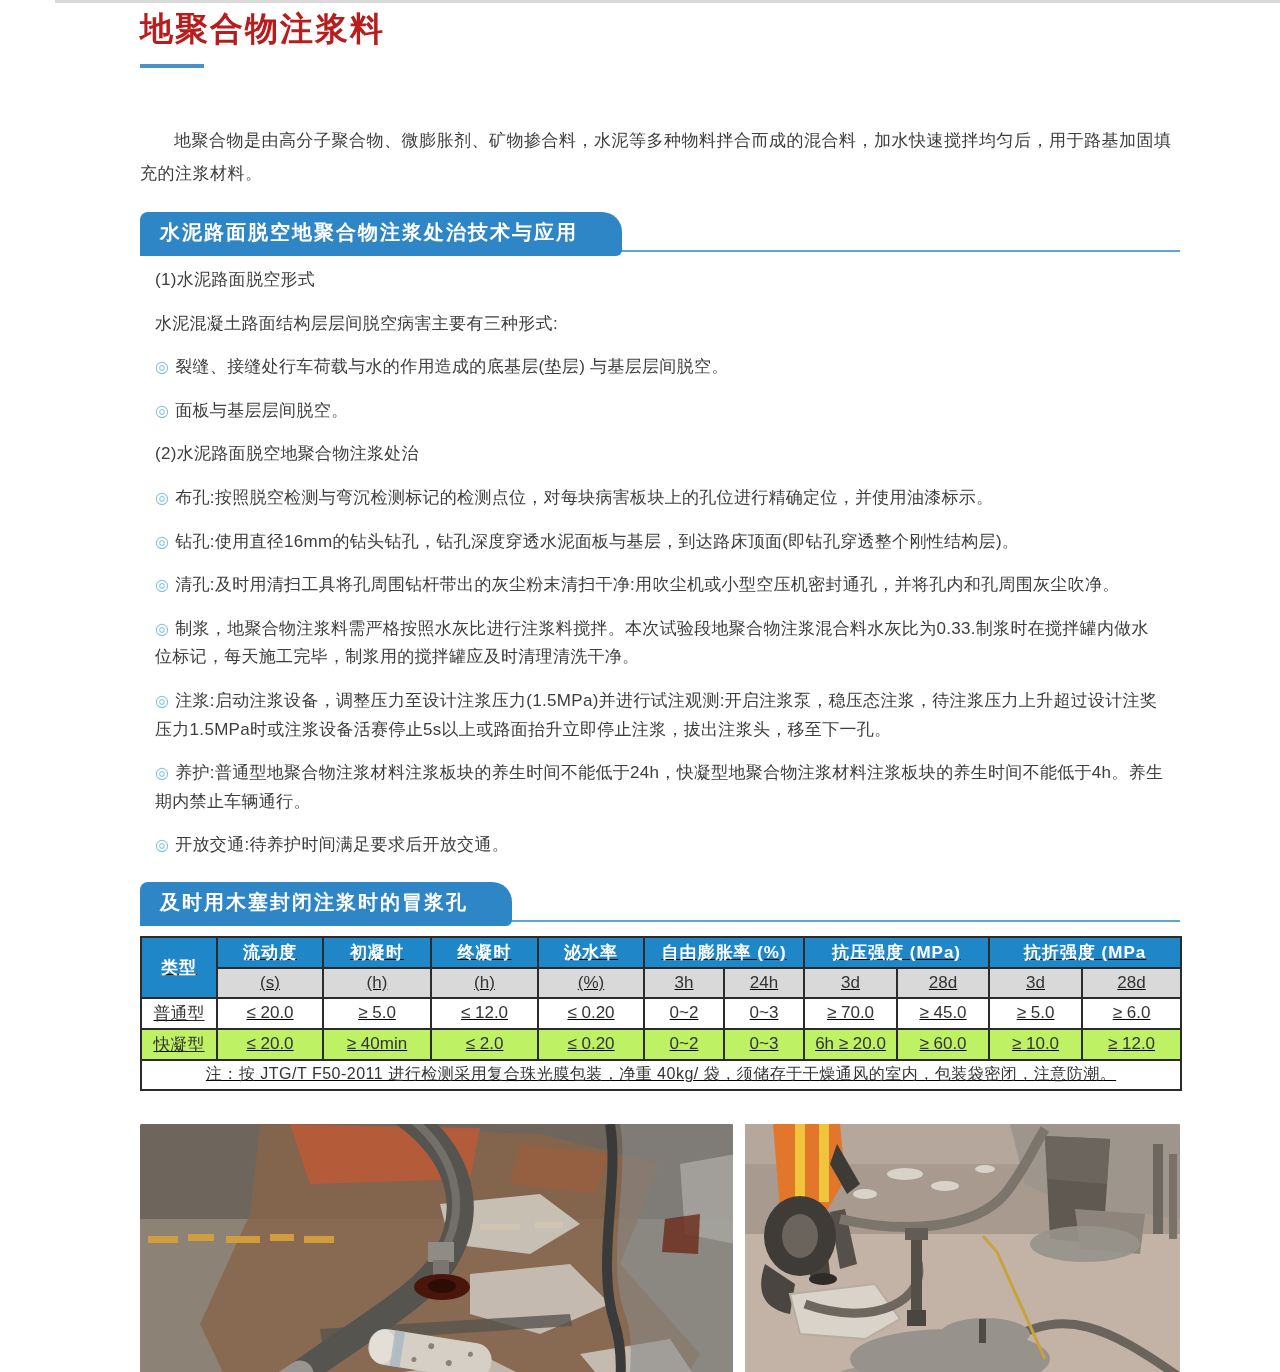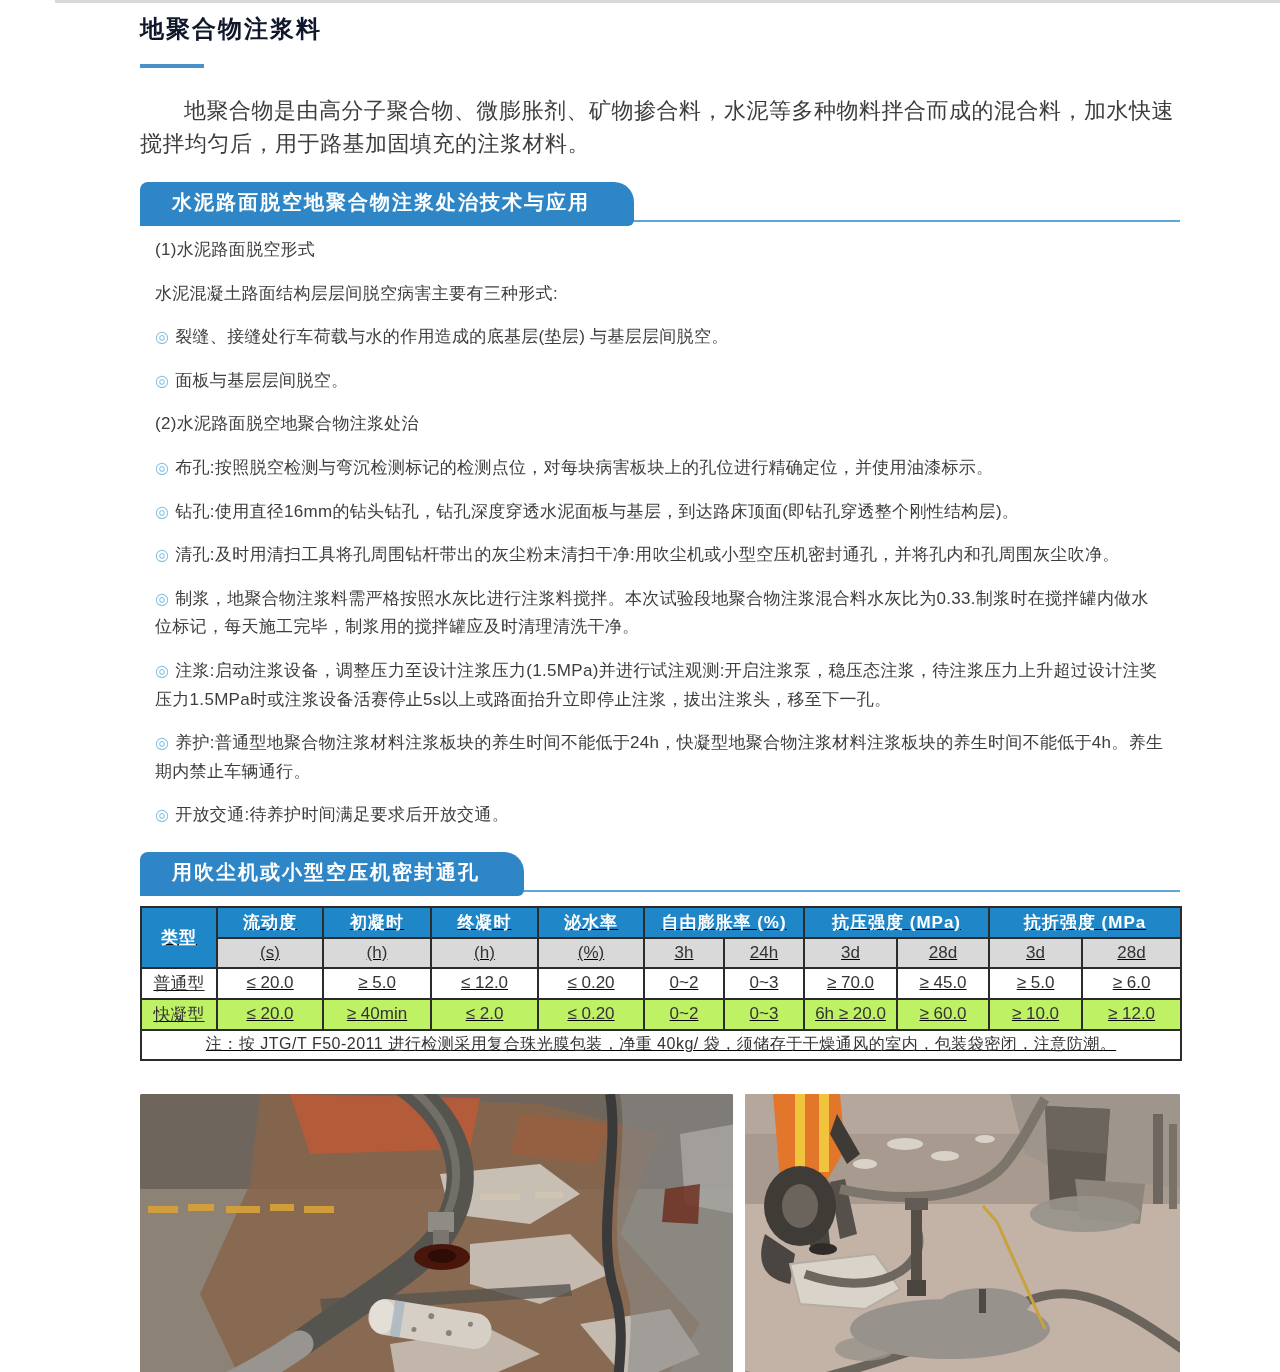--- a/index.html
+++ b/index.html
@@ -4,34 +4,34 @@
 <style>
   html,body{margin:0;padding:0;}
   body{
     width:1280px;height:1372px;position:relative;background:#ffffff;
     font-family:"Liberation Sans","DejaVu Sans",sans-serif;
     overflow:hidden;
   }
   .top-edge{position:absolute;top:0;left:55px;right:0;height:3px;background:#d9d9d9;}
   .content{margin-left:140px;width:1040px;}
   .page-title{
-    margin:10px 0 0 0;font-size:24px;font-weight:bold;color:#0f172a;
+    margin:10px 0 0 0;font-size:33px;font-weight:bold;color:#b91c1c;
     letter-spacing:2px;line-height:38px;
   }
   .title-dash{width:64px;height:4px;background:#4a90c9;margin-top:16px;}
   .intro{
-    margin-top:26px;font-size:22px;line-height:33px;color:#3d3d3d;
+    margin-top:56px;font-size:17px;line-height:33px;color:#3d3d3d;
     text-indent:2em;letter-spacing:0.5px;
   }
   .section-header{position:relative;margin-top:22px;height:39px;}
   .section-header .rule{position:absolute;left:0;right:0;bottom:-1px;height:2px;background:#5aa7d8;}
   .section-bar{
     position:relative;z-index:1;display:inline-block;background:#2e86c6;color:#ffffff;
     font-size:20px;font-weight:bold;line-height:40px;height:44px;
-    padding:0 44px 0 32px;letter-spacing:2px;
+    padding:0 44px 0 20px;letter-spacing:2px;
     border-radius:8px 20px 6px 0;
   }
   .section-body{margin-top:15px;}
   .para{margin:15px;font-size:17px;line-height:28.6px;color:#3d3d3d;letter-spacing:0.3px;}
   .bullet{color:#82c2e2;font-size:16px;margin-right:6px;}
   .spec-table{
     border-collapse:collapse;table-layout:fixed;width:1040px;margin-top:15px;text-decoration:underline;
   }
   .spec-table th,.spec-table td{
     border:2px solid #2b2b2b;text-align:center;vertical-align:middle;
@@ -71,21 +71,21 @@
       <p class="para"><span class="bullet">◎</span><span>布孔:按照脱空检测与弯沉检测标记的检测点位，对每块病害板块上的孔位进行精确定位，并使用油漆标示。</span></p>
       <p class="para"><span class="bullet">◎</span><span>钻孔:使用直径16mm的钻头钻孔，钻孔深度穿透水泥面板与基层，到达路床顶面(即钻孔穿透整个刚性结构层)。</span></p>
       <p class="para"><span class="bullet">◎</span><span>清孔:及时用清扫工具将孔周围钻杆带出的灰尘粉末清扫干净:用吹尘机或小型空压机密封通孔，并将孔内和孔周围灰尘吹净。</span></p>
       <p class="para"><span class="bullet">◎</span><span>制浆，地聚合物注浆料需严格按照水灰比进行注浆料搅拌。本次试验段地聚合物注浆混合料水灰比为0.33.制浆时在搅拌罐内做水位标记，每天施工完毕，制浆用的搅拌罐应及时清理清洗干净。</span></p>
       <p class="para"><span class="bullet">◎</span><span>注浆:启动注浆设备，调整压力至设计注浆压力(1.5MPa)并进行试注观测:开启注浆泵，稳压态注浆，待注浆压力上升超过设计注奖压力1.5MPa时或注浆设备活赛停止5s以上或路面抬升立即停止注浆，拔出注浆头，移至下一孔。</span></p>
       <p class="para"><span class="bullet">◎</span><span>养护:普通型地聚合物注浆材料注浆板块的养生时间不能低于24h，快凝型地聚合物注浆材料注浆板块的养生时间不能低于4h。养生期内禁止车辆通行。</span></p>
       <p class="para"><span class="bullet">◎</span><span>开放交通:待养护时间满足要求后开放交通。</span></p>
     </div>
 
   <div class="section-header">
-    <span class="section-bar">用吹尘机或小型空压机密封通孔</span>
+    <span class="section-bar">及时用木塞封闭注浆时的冒浆孔</span>
     <span class="rule"></span>
   </div>
 
   <table class="spec-table">
     <colgroup>
         <col style="width: 76px;">
         <col style="width: 106px;">
         <col style="width: 108px;">
         <col style="width: 107px;">
         <col style="width: 106px;">

